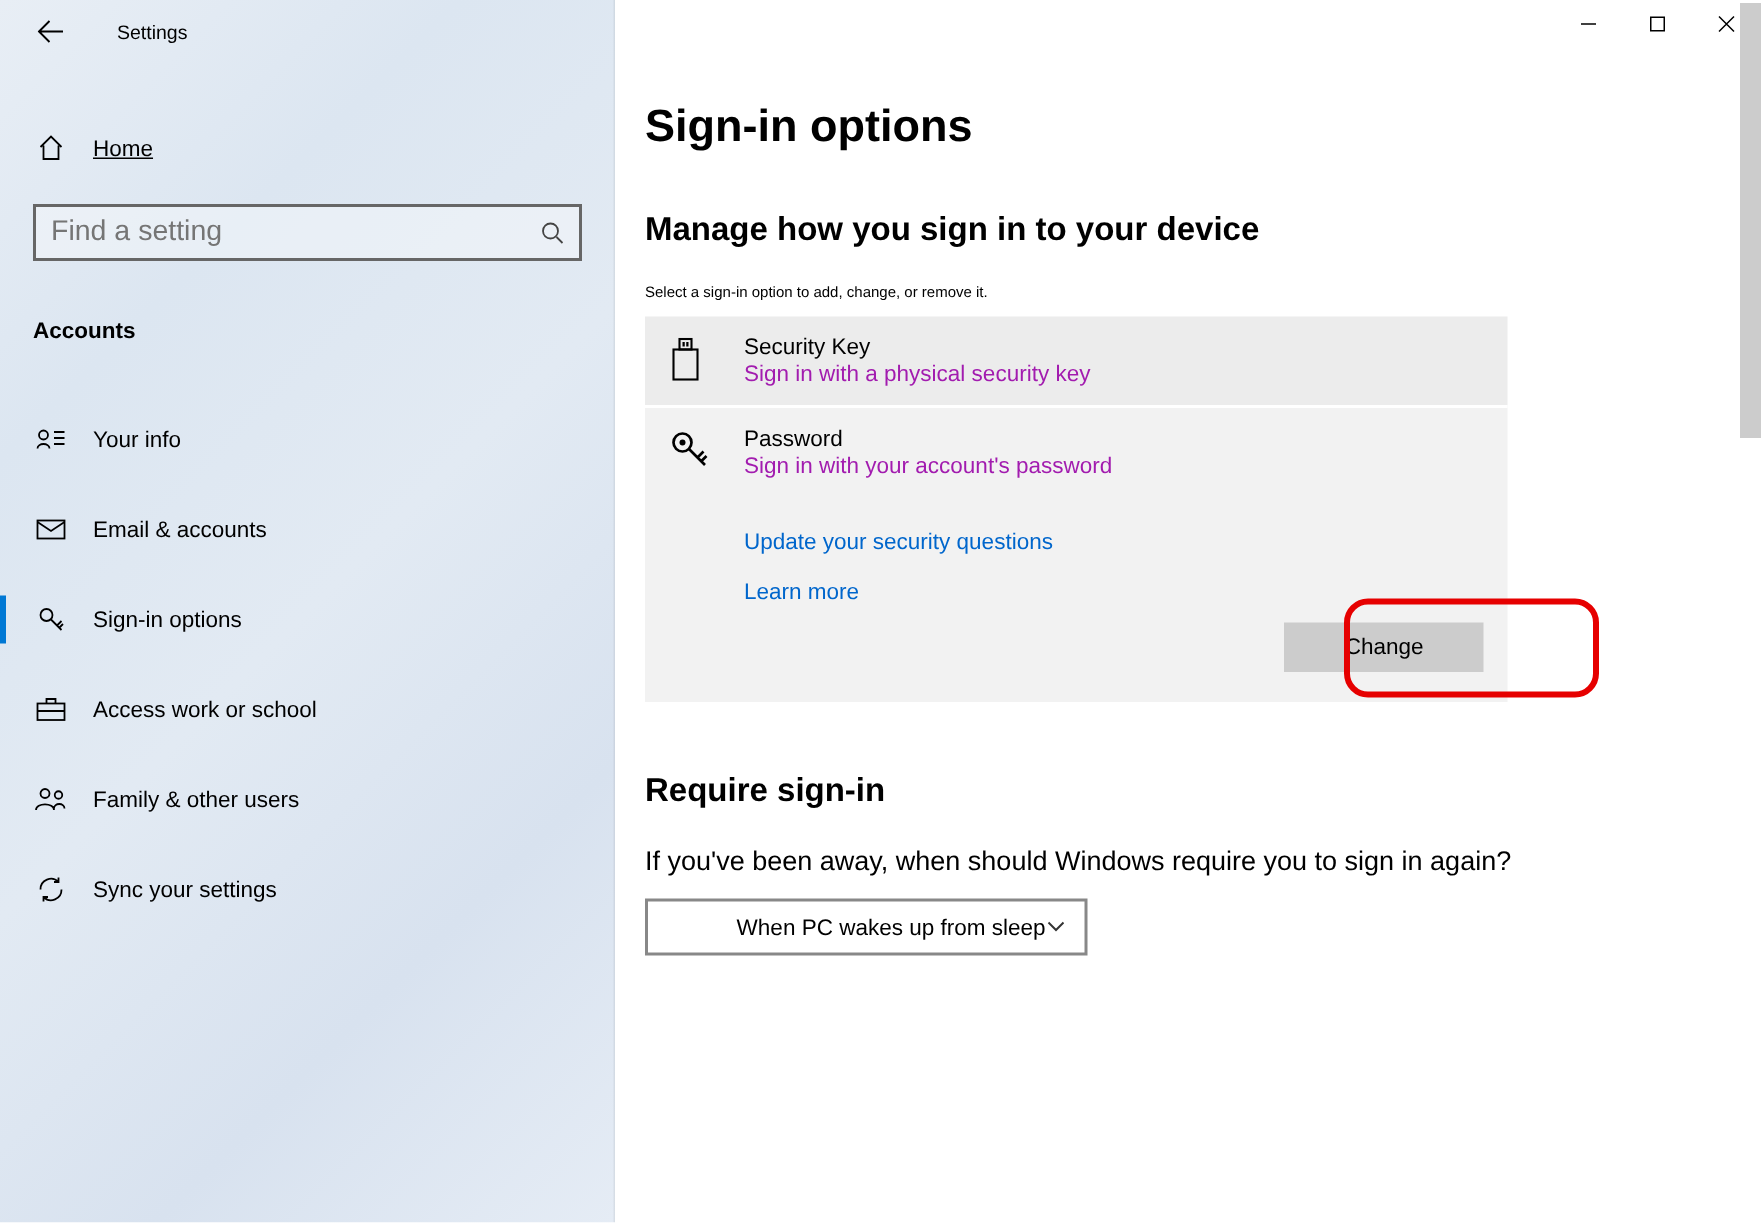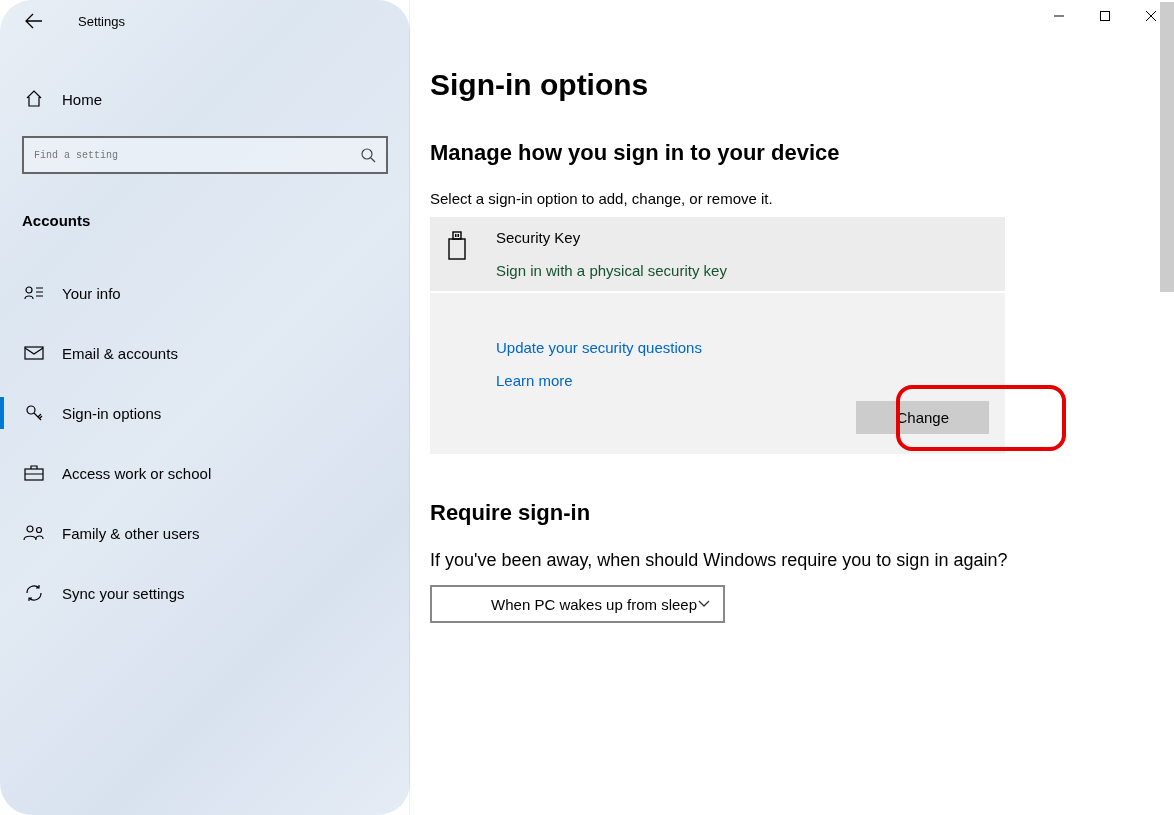--- a/index.html
+++ b/index.html
@@ -13,21 +13,20 @@
   overflow: hidden;
   display: flex;
 }
 .sidebar {
   width: 410px;
   height: 100%;
   background: linear-gradient(135deg, #e8eef5 0%, #dce6f1 25%, #e2eaf3 50%, #d8e2ef 75%, #e5ecf5 100%);
   position: relative;
   padding: 0;
   flex-shrink: 0;
-  border-radius: 32px;
 }
 .sidebar::after {
   content: "";
   position: absolute;
   right: 0; top: 0; bottom: 0;
   width: 1px;
   background: rgba(0,0,0,0.06);
 }
 .titlebar {
   display: flex;
@@ -43,40 +42,40 @@
 .app-title {
   margin-left: 28px;
   font-size: 13px;
 }
 .home-row {
   display: flex;
   align-items: center;
   padding: 10px 12px 10px 22px;
   margin-top: 38px;
   cursor: pointer;
+  text-decoration: underline;
 }
 .home-row .icon { width: 24px; display: flex; justify-content: center; }
 .home-row .label { margin-left: 16px; font-size: 15px; }
 .search-box {
   margin: 18px 22px 0 22px;
   border: 2px solid #666;
   height: 38px;
   display: flex;
   align-items: center;
   padding: 0 10px;
   background: rgba(255,255,255,0.35);
 }
 .search-box input {
   flex: 1;
   border: none;
   background: transparent;
   outline: none;
-  font-size: 10px;
+  font-size: 19px;
   color: #555;
-  font-family: Liberation Mono, monospace;
 }
 .category-label {
   margin: 38px 0 0 22px;
   font-weight: 600;
   font-size: 15px;
 }
 .nav {
   margin-top: 34px;
 }
 .nav-item {
@@ -121,21 +120,21 @@
   font-size: 30px;
   font-weight: 600;
   margin-bottom: 38px;
 }
 .section-heading {
   font-size: 22px;
   font-weight: 600;
   margin-bottom: 24px;
 }
 .section-sub {
-  font-size: 15px;
+  font-size: 10px;
   margin-bottom: 10px;
 }
 .option-list {
   width: 575px;
   margin-top: 10px;
 }
 .option {
   background: #f2f2f2;
   border-top: 2px solid #fff;
   padding: 12px 16px;
@@ -156,21 +155,21 @@
 }
 .opt-icon {
   width: 38px;
   flex-shrink: 0;
   display: flex;
   justify-content: flex-start;
   padding-top: 2px;
 }
 .opt-texts { flex: 1; margin-left: 12px; }
 .opt-title { font-size: 15px; }
-.opt-desc { font-size: 15px; color: #14532d; margin-top: 16px; }
+.opt-desc { font-size: 15px; color: #a21caf; margin-top: 1px; }
 .opt-body {
   margin-left: 50px;
   margin-top: 18px;
   font-size: 15px;
 }
 .opt-body p { line-height: 1.4; }
 .link {
   color: #0066cc;
   cursor: pointer;
   display: inline-block;
@@ -351,20 +350,33 @@
               <rect x="11.5" y="3" width="1.5" height="3" fill="#000"></rect>
             </svg>
         </div>
         <div class="opt-texts">
           <div class="opt-title">Security Key</div>
           <div class="opt-desc">Sign in with a physical security key</div>
         </div>
       </div>
 
       <div class="option expanded">
+        <div class="opt-head">
+          <div class="opt-icon">
+            <svg width="30" height="30" viewBox="0 0 30 30">
+                <circle cx="9" cy="9" r="6" stroke="#000" stroke-width="1.8" fill="none"></circle>
+                <circle cx="9" cy="9" r="2" fill="#000"></circle>
+                <path d="M13 13 L24 24 M19 19 L23 15 M21.5 21.5 L25 18" stroke="#000" stroke-width="1.8" fill="none"></path>
+              </svg>
+          </div>
+          <div class="opt-texts">
+            <div class="opt-title">Password</div>
+            <div class="opt-desc">Sign in with your account's password</div>
+          </div>
+        </div>
         <div class="opt-body">
           <span class="link">Update your security questions</span><br>
           <span class="link">Learn more</span>
           <div class="change-wrap" style="position:relative;">
             <button class="btn">Change</button>
             <div class="annotation" style="left:400px; top:-16px; width:170px; height:66px;"></div>
           </div>
         </div>
       </div>
 

